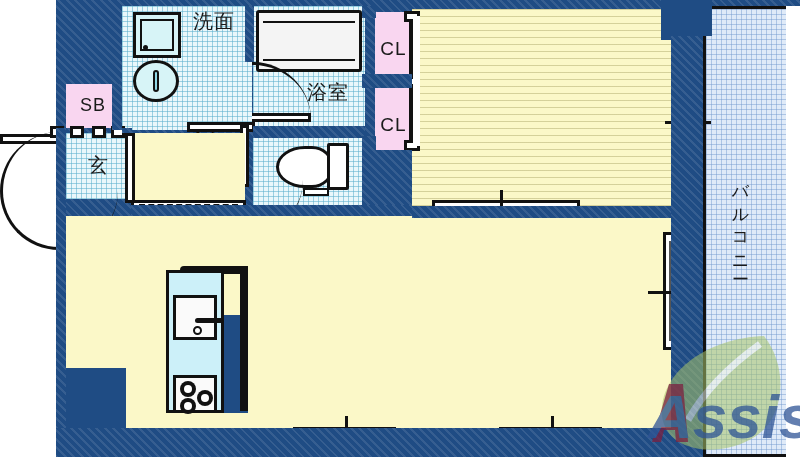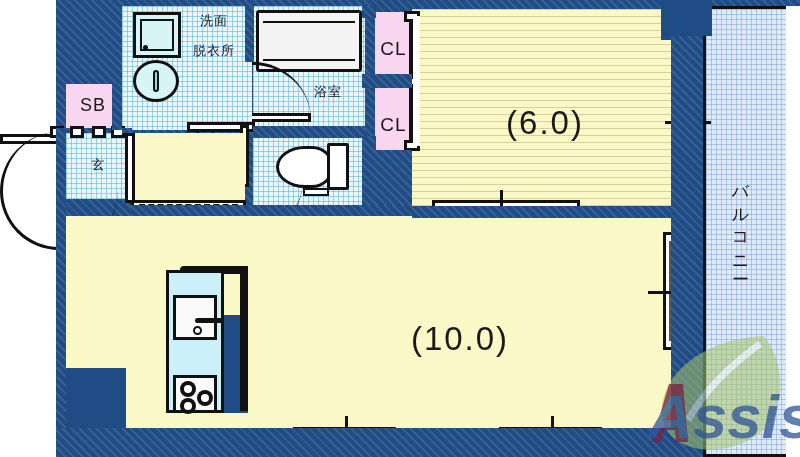--- a/index.html
+++ b/index.html
@@ -53,21 +53,21 @@
     color:#1a1a1a;
     text-align:center;
     line-height:1.12;
     white-space:pre-line;
     display:flex;align-items:center;justify-content:center;
     user-select:none;
   }
   .lbl-room   {font-size:33px;letter-spacing:2px;}
   .lbl-roomjp {font-size:33px;letter-spacing:5px;}
   .lbl-sub    {font-size:18px;letter-spacing:1px;}
-  .lbl-small  {font-size:13px;letter-spacing:1px;}
+  .lbl-small  {font-size:20px;letter-spacing:1px;}
   .lbl-cl     {font-size:19px;letter-spacing:1px;}
   .lbl-vert{
     writing-mode:vertical-rl;
     font-size:17px;letter-spacing:5px;
     display:flex;align-items:flex-start;justify-content:center;
   }
 
   
   .ol{border:2px solid #111;}
   .ol3{border:3px solid #111;}
@@ -154,21 +154,20 @@
   <div class="abs floor-balcony" style="left:706px;top:9px;width:78px;height:445px;"></div>
   <div class="abs lbl lbl-vert" style="left:726px;top:128px;width:24px;height:190px;">バルコニー</div>
 
   <div class="abs wall-solid" style="left:668px;top:0px;width:44px;height:36px;"></div>
   <div class="abs wall" style="left:668px;top:36px;width:35px;height:36px;"></div>
 
   <div class="abs floor-tatami" style="left:412px;top:9px;width:259px;height:197px;"></div>
 
   <div class="abs wall-solid" style="left:661px;top:0px;width:12px;height:40px;"></div>
 
-  <div class="abs lbl lbl-room" style="left:470px;top:102px;width:150px;height:42px;">(6.0)</div>
 
   <div class="abs win-v" style="left:681px;top:62px;width:14px;height:120px;"></div>
   <div class="win-tick-h abs" style="left:665px;top:121px;width:46px;"></div>
 
   <div class="abs win-h" style="left:432px;top:200px;width:148px;height:13px;"></div>
   <div class="win-tick-v abs" style="left:500px;top:190px;height:34px;"></div>
 
   <div class="abs floor-closet" style="left:375px;top:12px;width:37px;height:62px;"></div>
   <div class="abs lbl lbl-cl" style="left:375px;top:38px;width:37px;height:22px;">CL</div>
 
@@ -197,21 +196,20 @@
 
   <div class="abs floor-tile" style="left:122px;top:6px;width:130px;height:124px;"></div>
   <div class="abs wm" style="left:133px;top:12px;width:48px;height:46px;"></div>
   <div class="abs" style="left:140px;top:19px;width:34px;height:32px;background:#d7f4f7;border:2px solid #111;"></div>
   <div class="abs" style="left:143px;top:45px;width:5px;height:5px;background:#111;border-radius:50%;"></div>
 
   <div class="abs sink-oval" style="left:133px;top:60px;width:46px;height:42px;"></div>
   <div class="abs" style="left:153px;top:70px;width:6px;height:22px;background:#8fd8e6;border:2px solid #111;border-radius:3px;"></div>
 
   <div class="abs lbl lbl-small" style="left:180px;top:8px;width:68px;height:26px;">洗面</div>
-  <div class="abs lbl lbl-small" style="left:174px;top:38px;width:80px;height:26px;">脱衣所</div>
 
   <div class="abs door-arc" style="left:187px;top:122px;width:116px;height:116px;border-radius:50%;
               border-right:none;border-top:none;clip-path:polygon(0 0,50% 0,50% 50%,100% 50%,100% 100%,0 100%);"></div>
   <div class="abs door-panel" style="left:187px;top:122px;width:68px;height:10px;"></div>
   <div class="abs door-panel" style="left:240px;top:125px;width:9px;height:62px;"></div>
 
   <div class="abs floor-tile" style="left:66px;top:133px;width:65px;height:66px;"></div>
   <div class="abs lbl lbl-small" style="left:66px;top:152px;width:65px;height:26px;">玄</div>
 
   <div class="abs floor-closet" style="left:66px;top:84px;width:54px;height:44px;"></div>
@@ -226,21 +224,20 @@
   <div class="abs knob" style="left:111px;top:126px;width:14px;height:12px;"></div>
 
   <div class="abs floor-ldk" style="left:131px;top:133px;width:114px;height:72px;"></div>
   <div class="abs floor-ldk" style="left:131px;top:133px;width:60px;height:30px;"></div>
   <div class="abs door-panel" style="left:125px;top:133px;width:10px;height:70px;"></div>
 
   <div class="abs floor-ldk" style="left:66px;top:216px;width:605px;height:212px;"></div>
 
   <div class="abs wall-solid" style="left:56px;top:368px;width:70px;height:89px;"></div>
 
-  <div class="abs lbl lbl-room" style="left:380px;top:318px;width:160px;height:42px;">(10.0)</div>
 
   <div class="abs dashed-door" style="left:131px;top:200px;width:115px;height:12px;"></div>
 
   <div class="abs wall-solid" style="left:222px;top:315px;width:26px;height:98px;"></div>
   <div class="abs" style="left:180px;top:266px;width:68px;height:8px;background:#111;border-radius:4px 4px 0 0;"></div>
   <div class="abs" style="left:240px;top:266px;width:8px;height:145px;background:#111;"></div>
 
   <div class="abs kitchen-body" style="left:166px;top:270px;width:58px;height:143px;"></div>
   <div class="abs kt-sink" style="left:173px;top:295px;width:44px;height:45px;"></div>
   <div class="abs" style="left:195px;top:318px;width:28px;height:5px;background:#111;border-radius:3px;"></div>

